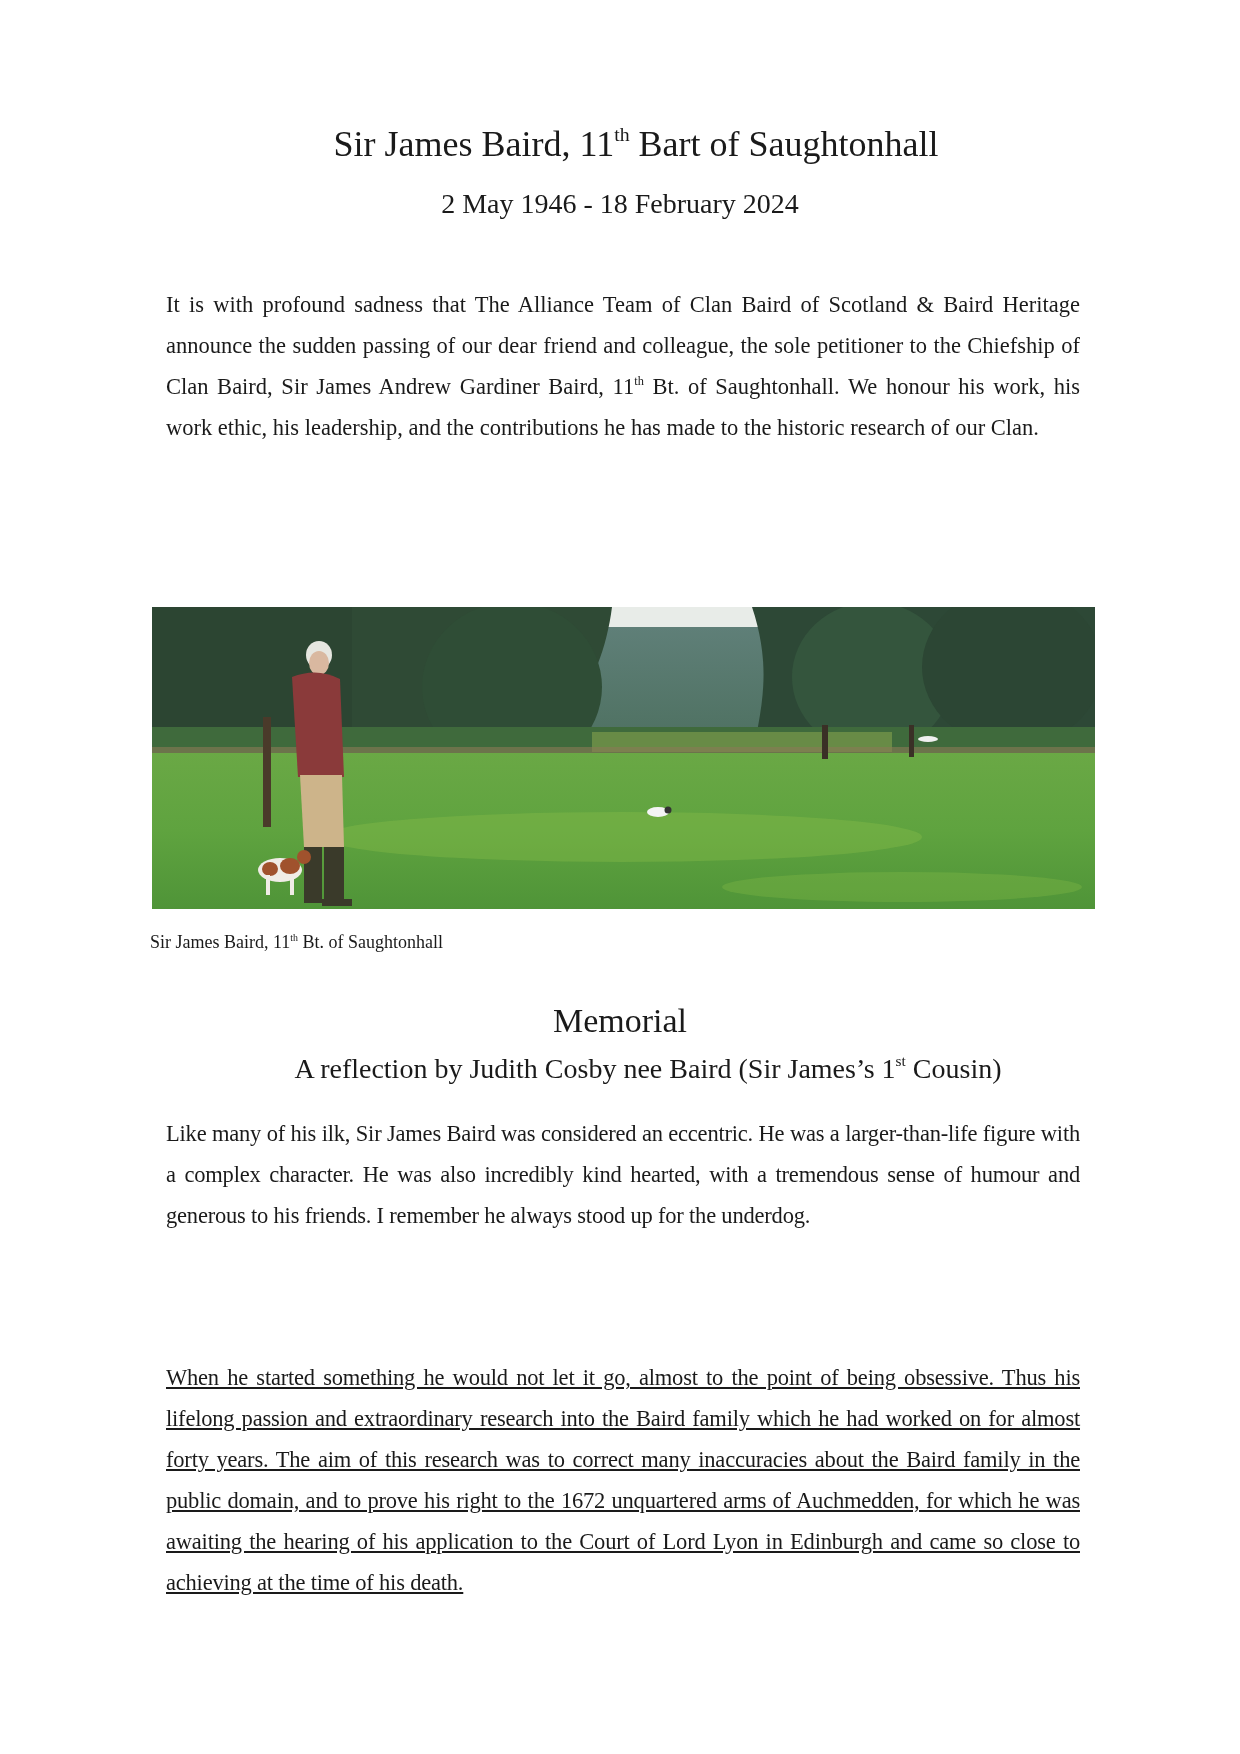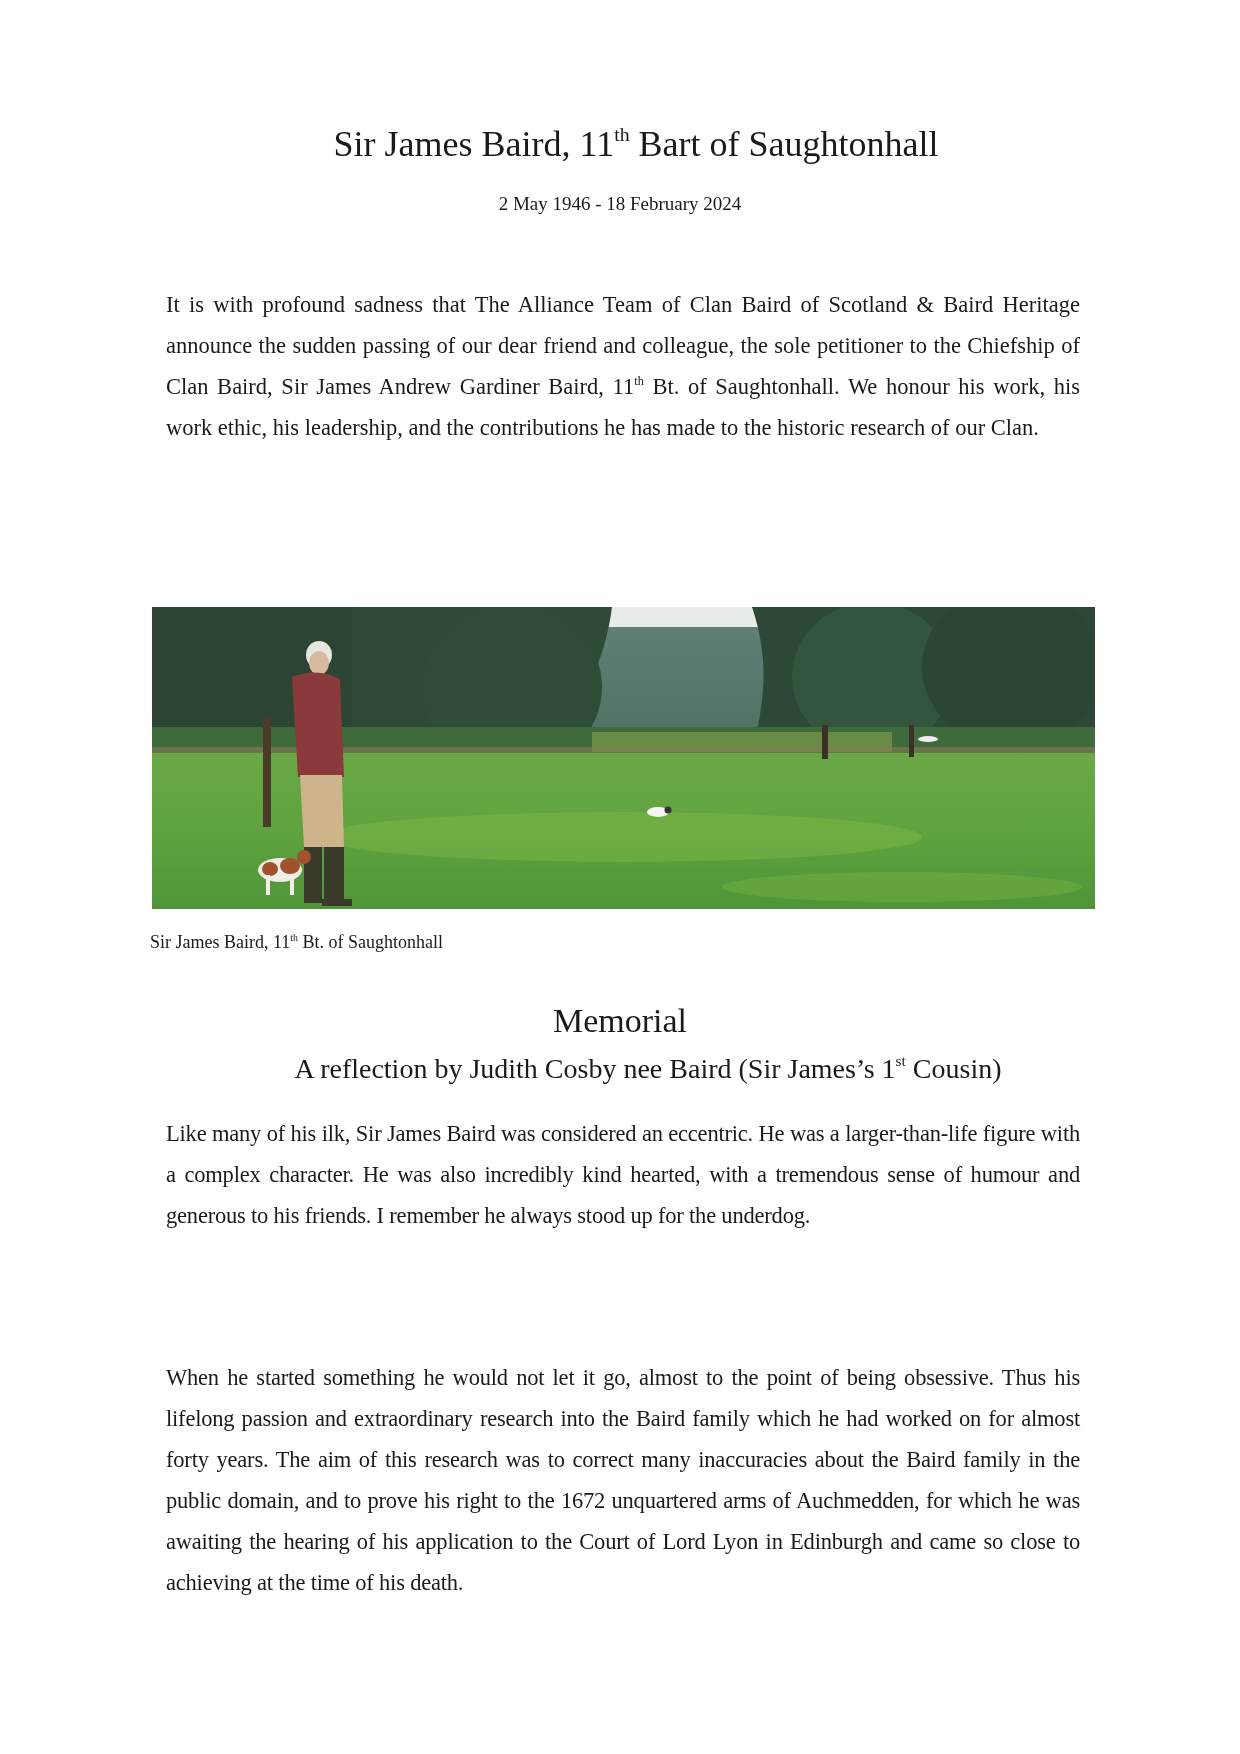--- a/index.html
+++ b/index.html
@@ -1,32 +1,32 @@
 <!DOCTYPE html>
 <html><head>
 <meta charset="utf-8">
 <style>
   html, body { margin:0; padding:0; background:#ffffff; }
   body { width:1240px; height:1754px; position:relative; overflow:hidden;
          font-family:"Liberation Serif","DejaVu Serif",serif; color:#1a1a1a; }
   .abs { position:absolute; }
   .center { left:0; width:1240px; text-align:center; }
   .title { top:124px; font-size:36px; line-height:40px;margin-left:16px; }
-  .dates { top:188px; font-size:19px; line-height:32px; }
+  .dates { top:188px; font-size:28px; line-height:32px; }
   sup { font-size:0.55em; line-height:0; vertical-align:0.75em; }
   .body-block { left:150px; width:946px; font-size:22.5px; line-height:41px; text-align:justify; }
   .body-block p { margin:16px; }
   .para1 { top:268px; }
   .photo { left:152px; top:607px; width:943px; height:302px; overflow:hidden; }
   .photo svg { display:block; }
   .caption { left:150px; top:930px; font-size:18px; line-height:24px; }
   .memorial { top:1004px; font-size:34px; line-height:34px; }
   .reflection { top:1050px; font-size:28px; line-height:38px;margin-left:28px; }
   .para2 { top:1097px; letter-spacing:-0.2px; }
-  .para3 { top:1341px; letter-spacing:-0.2px; }
+  .para3 { top:1341px; letter-spacing:-0.2px;text-decoration:underline; }
 </style>
 </head>
 <body>
 
 <div class="abs center title"><span>Sir James Baird, 11</span><sup>th</sup><span> Bart of Saughtonhall</span></div>
 
 <div class="abs center dates">2 May 1946 - 18 February 2024</div>
 
 <div class="abs body-block para1">
   <p><span>It is with profound sadness that The Alliance Team of Clan Baird of Scotland &amp; Baird Heritage announce the sudden passing of our dear friend and colleague, the sole petitioner to the Chiefship of Clan Baird, Sir James Andrew Gardiner Baird, 11</span><sup>th</sup><span> Bt. of Saughtonhall. We honour his work, his work ethic, his leadership, and the contributions he has made to the historic research of our Clan.</span></p>

